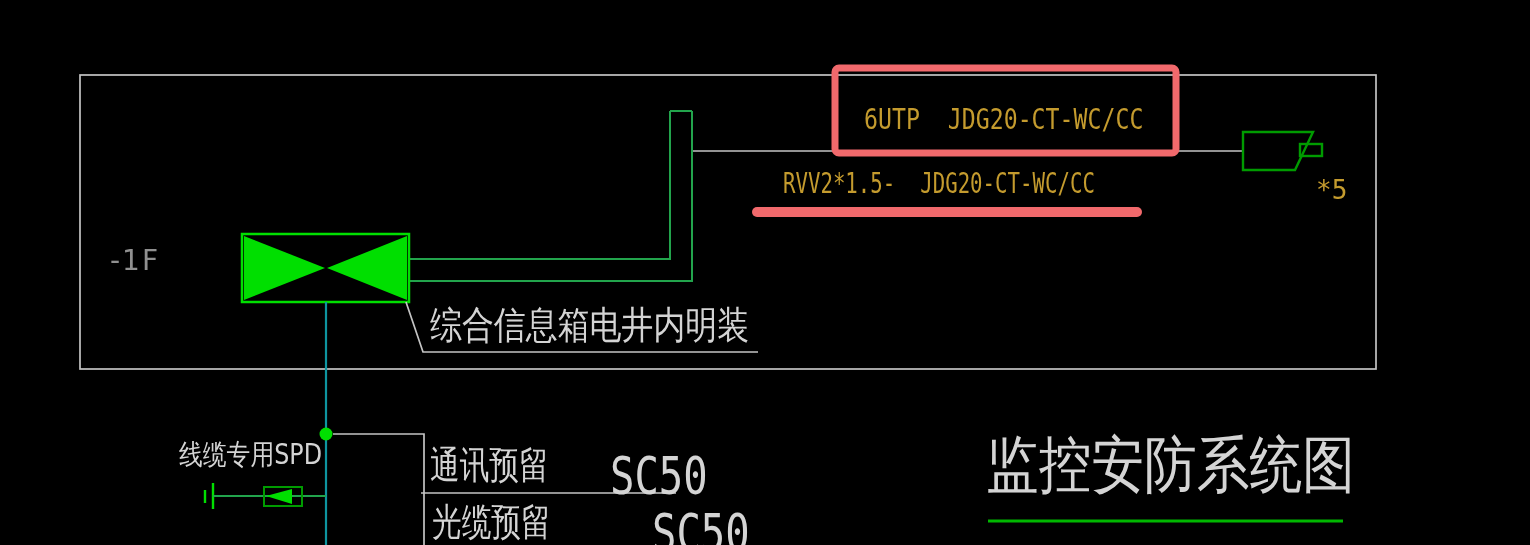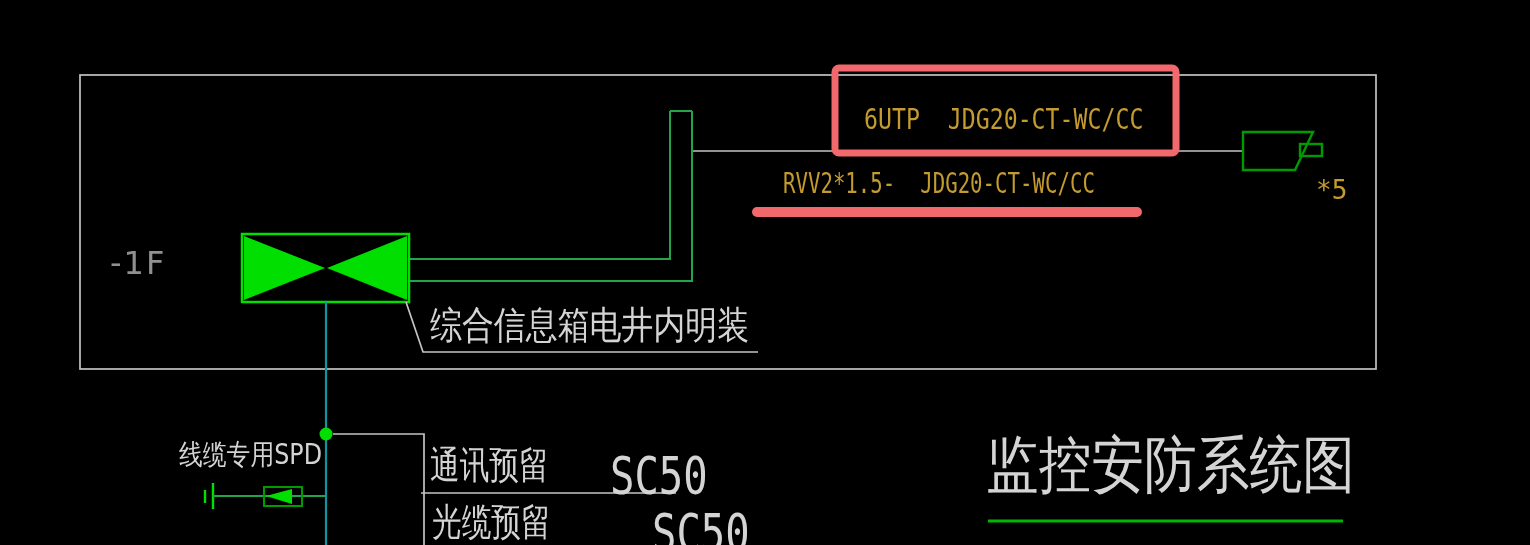--- a/index.html
+++ b/index.html
@@ -67,21 +67,21 @@
     </g>
 
     <line x1="421" y1="493" x2="676" y2="493" class="wline"></line>
 
     <line x1="988" y1="521" x2="1343" y2="521" stroke="var(--underline-green)" stroke-width="3"></line>
 
     <rect x="835" y="68" width="341" height="85" rx="4" fill="none" stroke="var(--highlight-red)" stroke-width="7"></rect>
     <line x1="757" y1="212" x2="1137" y2="212" stroke="var(--highlight-red)" stroke-width="10" stroke-linecap="round"></line>
   </svg>
 
-  <div class="t cn" style="left:110px; top:247px; font-size:32px; color:var(--dim-gray); letter-spacing:2px;">-1F</div>
+  <div class="t cn" style="left:110px; top:247px; font-size:28px; color:var(--dim-gray); letter-spacing:2px;">-1F</div>
 
   <div class="t yellow" style="left:864px; top:105px; font-size:29px; transform:scaleX(0.80);">6UTP  JDG20-CT-WC/CC</div>
 
   <div class="t yellow" style="left:783px; top:170px; font-size:28px; transform:scaleX(0.74);">RVV2*1.5-  JDG20-CT-WC/CC</div>
 
   <div class="t yellow" style="left:1316px; top:177px; font-size:26px;">*5</div>
 
   <div class="t cn" style="left:430px; top:306px; font-size:38px; transform:scaleX(0.84);">综合信息箱电井内明装</div>
 
   <div class="t cn" style="left:179px; top:441px; font-size:28px; transform:scaleX(0.85);">线缆专用SPD</div>

